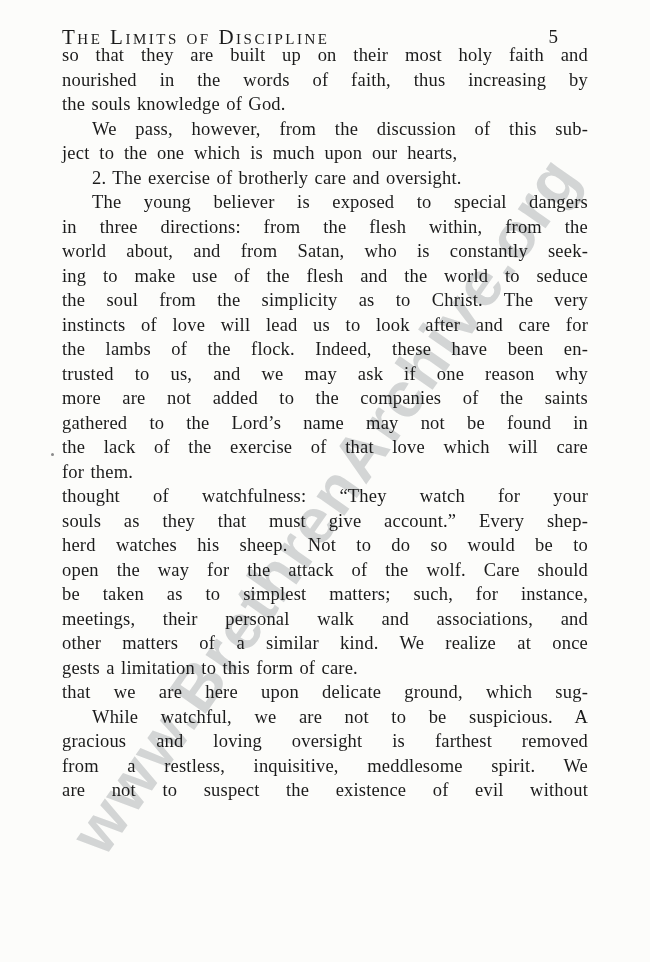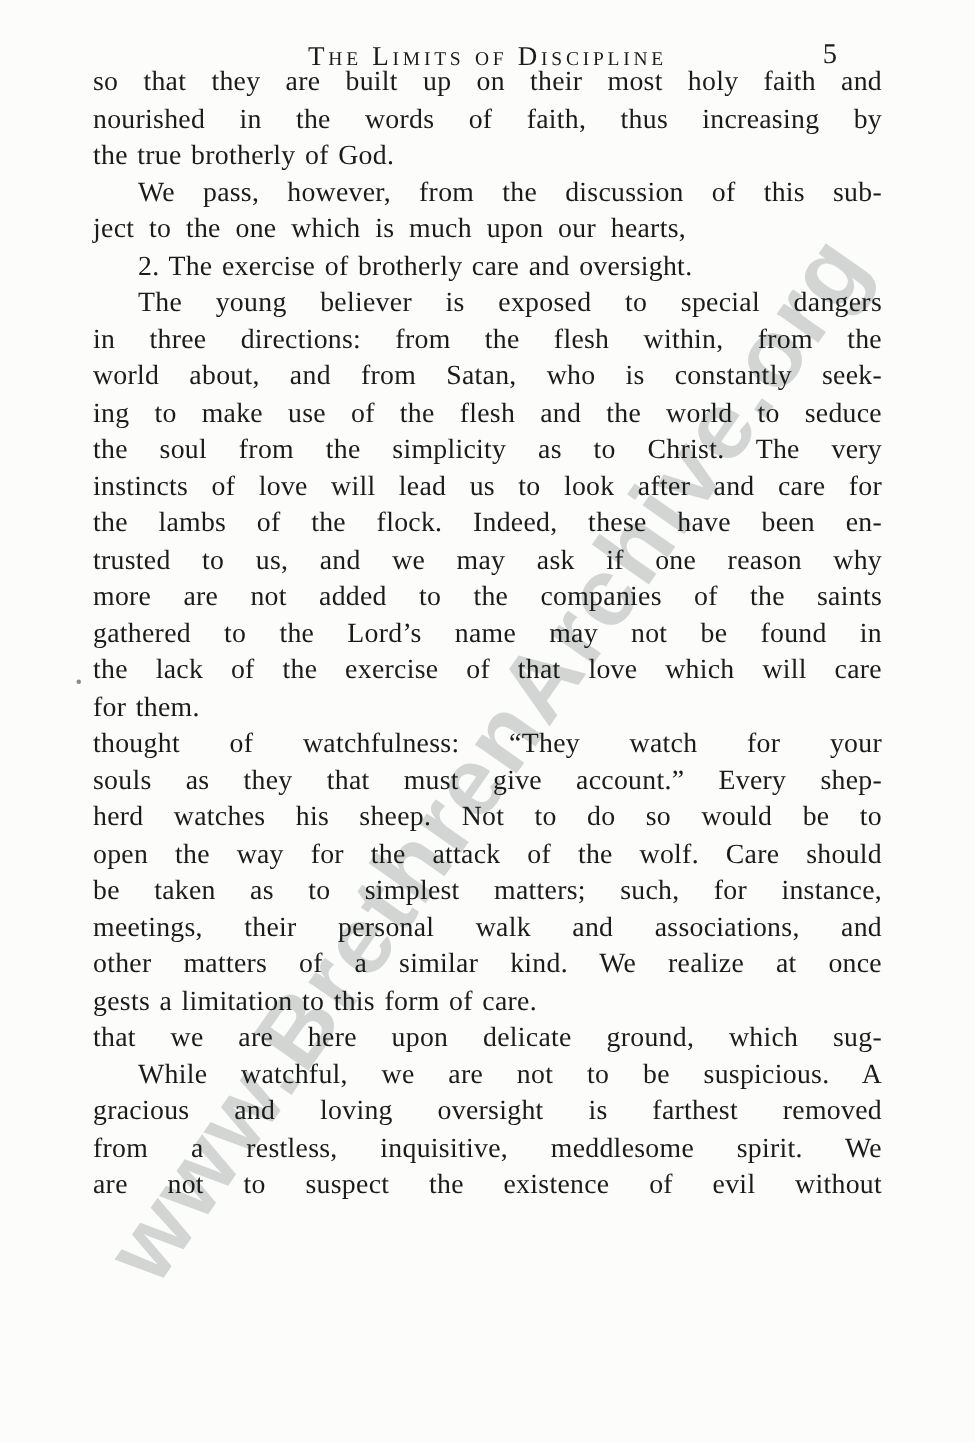--- a/index.html
+++ b/index.html
@@ -37,23 +37,22 @@
   #header {
     position: absolute;
     top: 24px;
     left: 62px;
     width: 526px;
     height: 26px;
     z-index: 2;
   }
   #header .title {
     display: block;
-    text-align: center;
     font-variant: small-caps;
-    font-size: 18px;
+    font-size: 21px;
     letter-spacing: 2.5px;
     line-height: 26px;
   }
   #header .folio {
     position: absolute;
     right: 30px;
     top: 0;
     font-size: 19px;
     line-height: 26px;
   }
@@ -98,21 +97,21 @@
 
   <div id="header">
     <span class="title">The Limits of Discipline</span>
     <span class="folio">5</span>
   </div>
 
   <div id="text-block">
       <div class="paragraph">
         <div class="line just">so that they are built up on their most holy faith and</div>
         <div class="line just">nourished in the words of faith, thus increasing by</div>
-        <div class="line">the true brotherly of God.</div>
+        <div class="line">the souls knowledge of God.</div>
       </div>
       <div class="paragraph">
         <div class="line just indent">We pass, however, from the discussion of this sub-</div>
         <div class="line wide">ject to the one which is much upon our hearts,</div>
       </div>
       <div class="paragraph">
         <div class="line indent">2.  The exercise of brotherly care and oversight.</div>
       </div>
       <div class="paragraph">
         <div class="line just indent">The young believer is exposed to special dangers</div>

